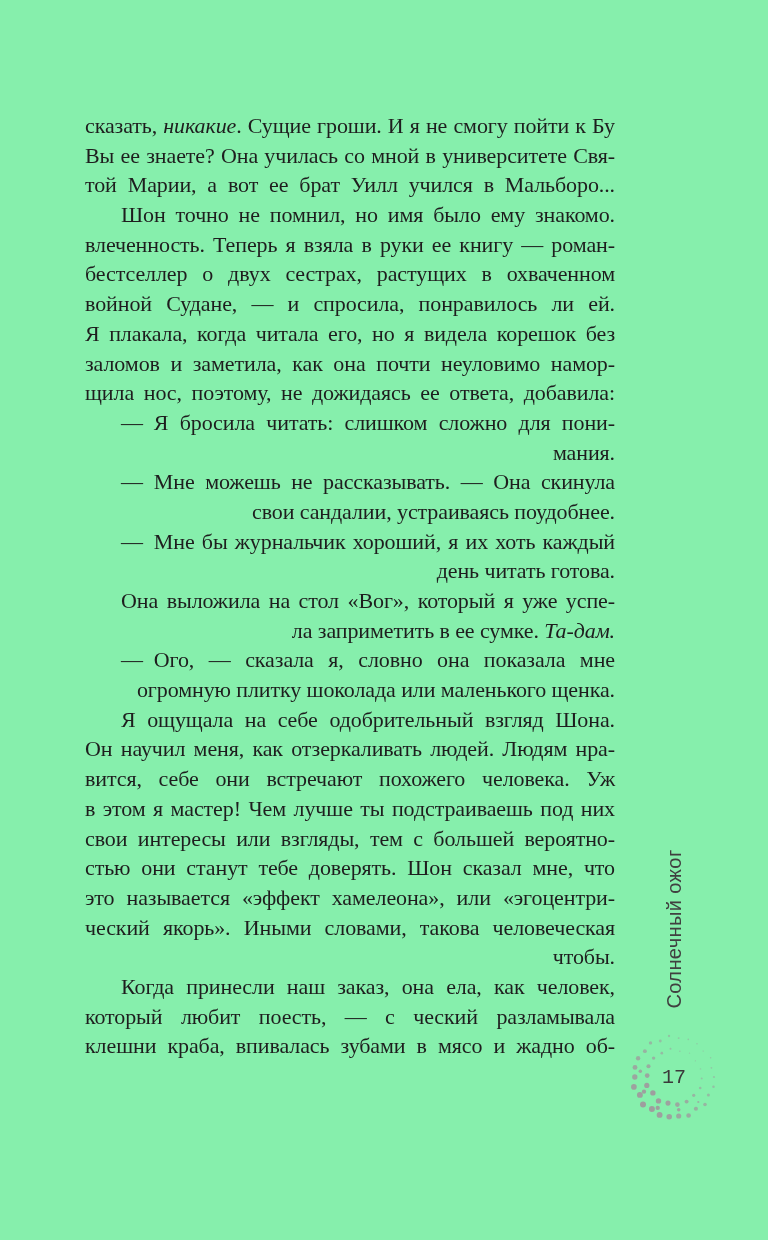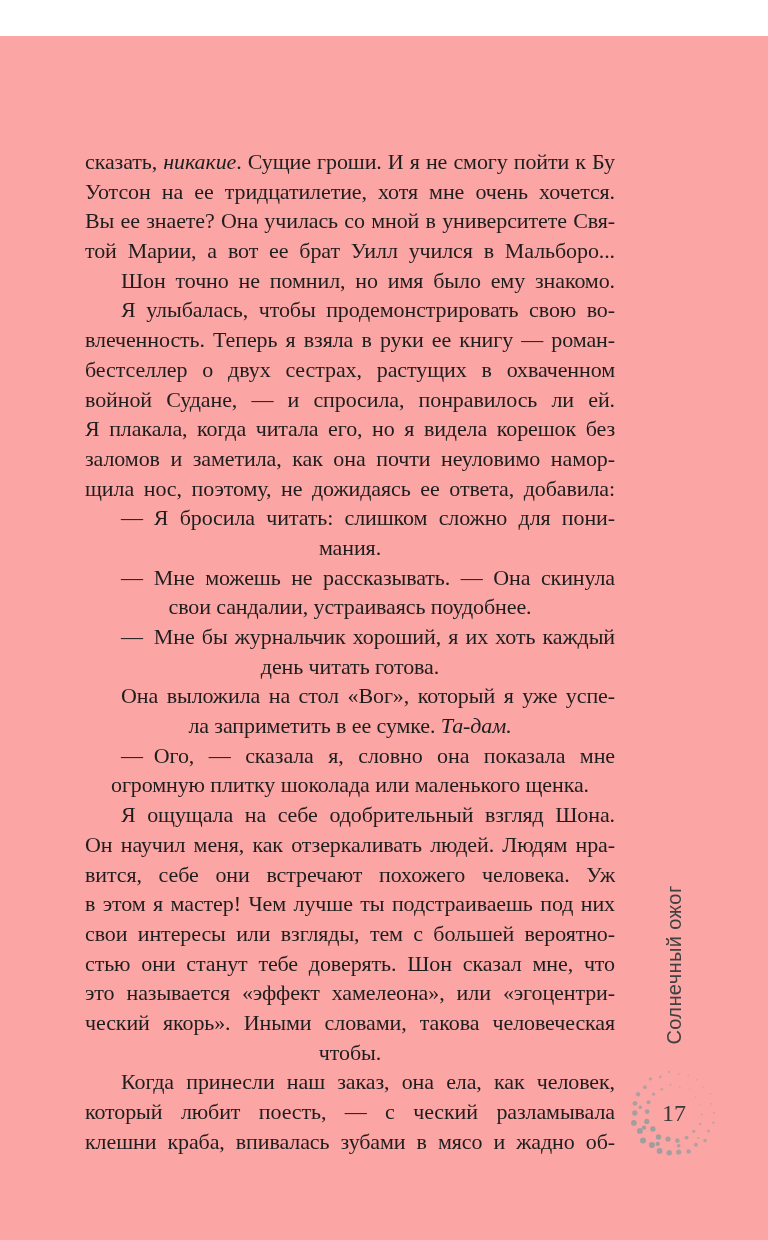--- a/index.html
+++ b/index.html
@@ -10,36 +10,35 @@
     width: 768px;
     height: 1240px;
     background: #ffffff;
     position: relative;
     overflow: hidden;
     font-family: "Liberation Serif", serif;
   }
   .book-page {
     position: absolute;
     inset: 0;
-    background: #fca5a5;
-    margin-top: 36px;
+    background: #86efac;
   }
   .text-block {
     position: absolute;
     left: 85px;
     top: 111px;
     width: 530px;
     color: var(--text-color, #1e1e1e);
     font-size: 22px;
     line-height: 29.7px;
     letter-spacing: -0.1px;
   }
   .line {
     height: 29.7px;
-    text-align: center;
+    text-align: right;
     white-space: normal;
   }
   .line.just {
     text-align: justify;
     text-align-last: justify;
   }
   .line.indent {
     text-indent: 36px;
   }
   .it {
@@ -67,37 +66,35 @@
   .ornament svg {
     position: absolute;
     inset: 0;
   }
   .page-num {
     position: absolute;
     inset: 0;
     display: flex;
     align-items: center;
     justify-content: center;
-    font-family: Liberation Serif, serif;
-    font-size: 24px;
+    font-family: Liberation Mono, monospace;
+    font-size: 20px;
     color: var(--pagenum-color, #3a3a3a);
   }
 </style>
 </head>
 <body>
 
 <div class="book-page">
 
   <div class="text-block">
       <div class="line just"><span>сказать, </span><span class="it">никакие</span><span>. Сущие гроши. И я не смогу пойти к Бу</span></div>
-      <div class="line just"><span>Уотсон на ее тридцатилетие, хотя мне очень хочется.</span></div>
       <div class="line just"><span>Вы ее знаете? Она училась со мной в университете Свя-</span></div>
       <div class="line just"><span>той Марии, а вот ее брат Уилл учился в Мальборо...</span></div>
       <div class="line indent just"><span>Шон точно не помнил, но имя было ему знакомо.</span></div>
-      <div class="line indent just"><span>Я улыбалась, чтобы продемонстрировать свою во-</span></div>
       <div class="line just"><span>влеченность. Теперь я взяла в руки ее книгу — роман-</span></div>
       <div class="line just"><span>бестселлер о двух сестрах, растущих в охваченном</span></div>
       <div class="line just"><span>войной Судане, — и спросила, понравилось ли ей.</span></div>
       <div class="line just"><span>Я плакала, когда читала его, но я видела корешок без</span></div>
       <div class="line just"><span>заломов и заметила, как она почти неуловимо намор-</span></div>
       <div class="line just"><span>щила нос, поэтому, не дожидаясь ее ответа, добавила:</span></div>
       <div class="line indent just"><span>— Я бросила читать: слишком сложно для пони-</span></div>
       <div class="line"><span>мания.</span></div>
       <div class="line indent just"><span>— Мне можешь не рассказывать. — Она скинула</span></div>
       <div class="line"><span>свои сандалии, устраиваясь поудобнее.</span></div>

